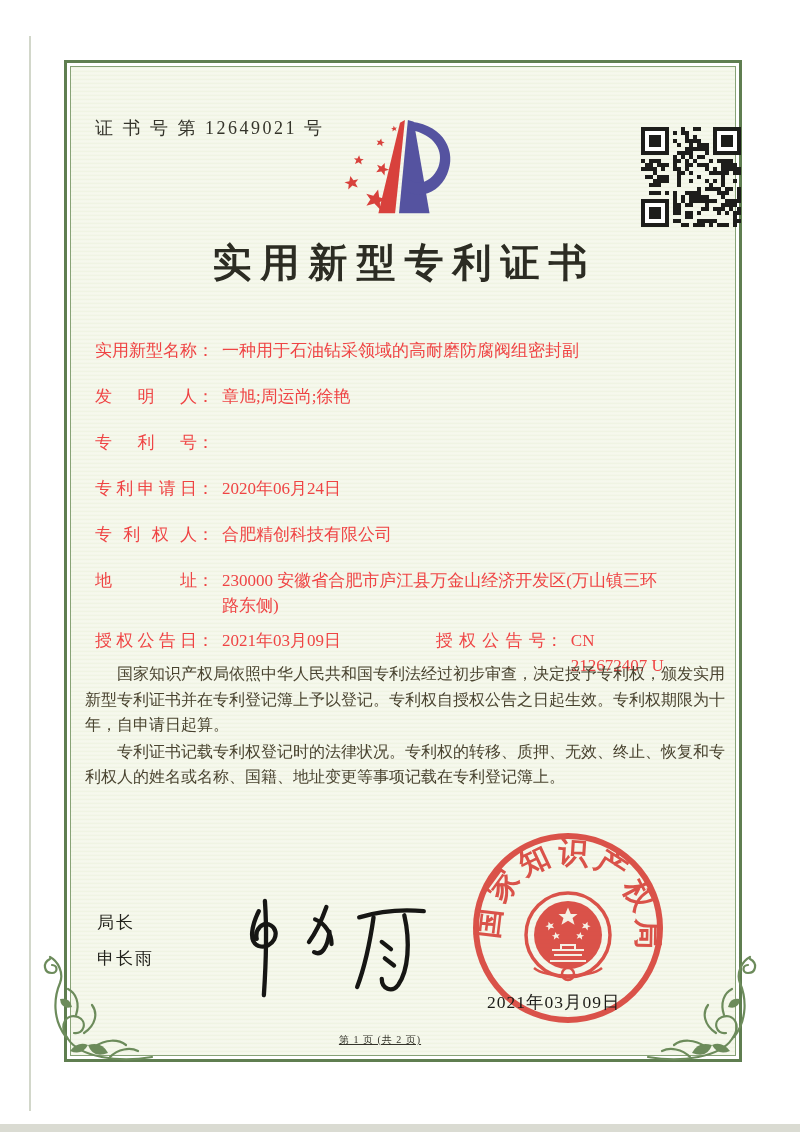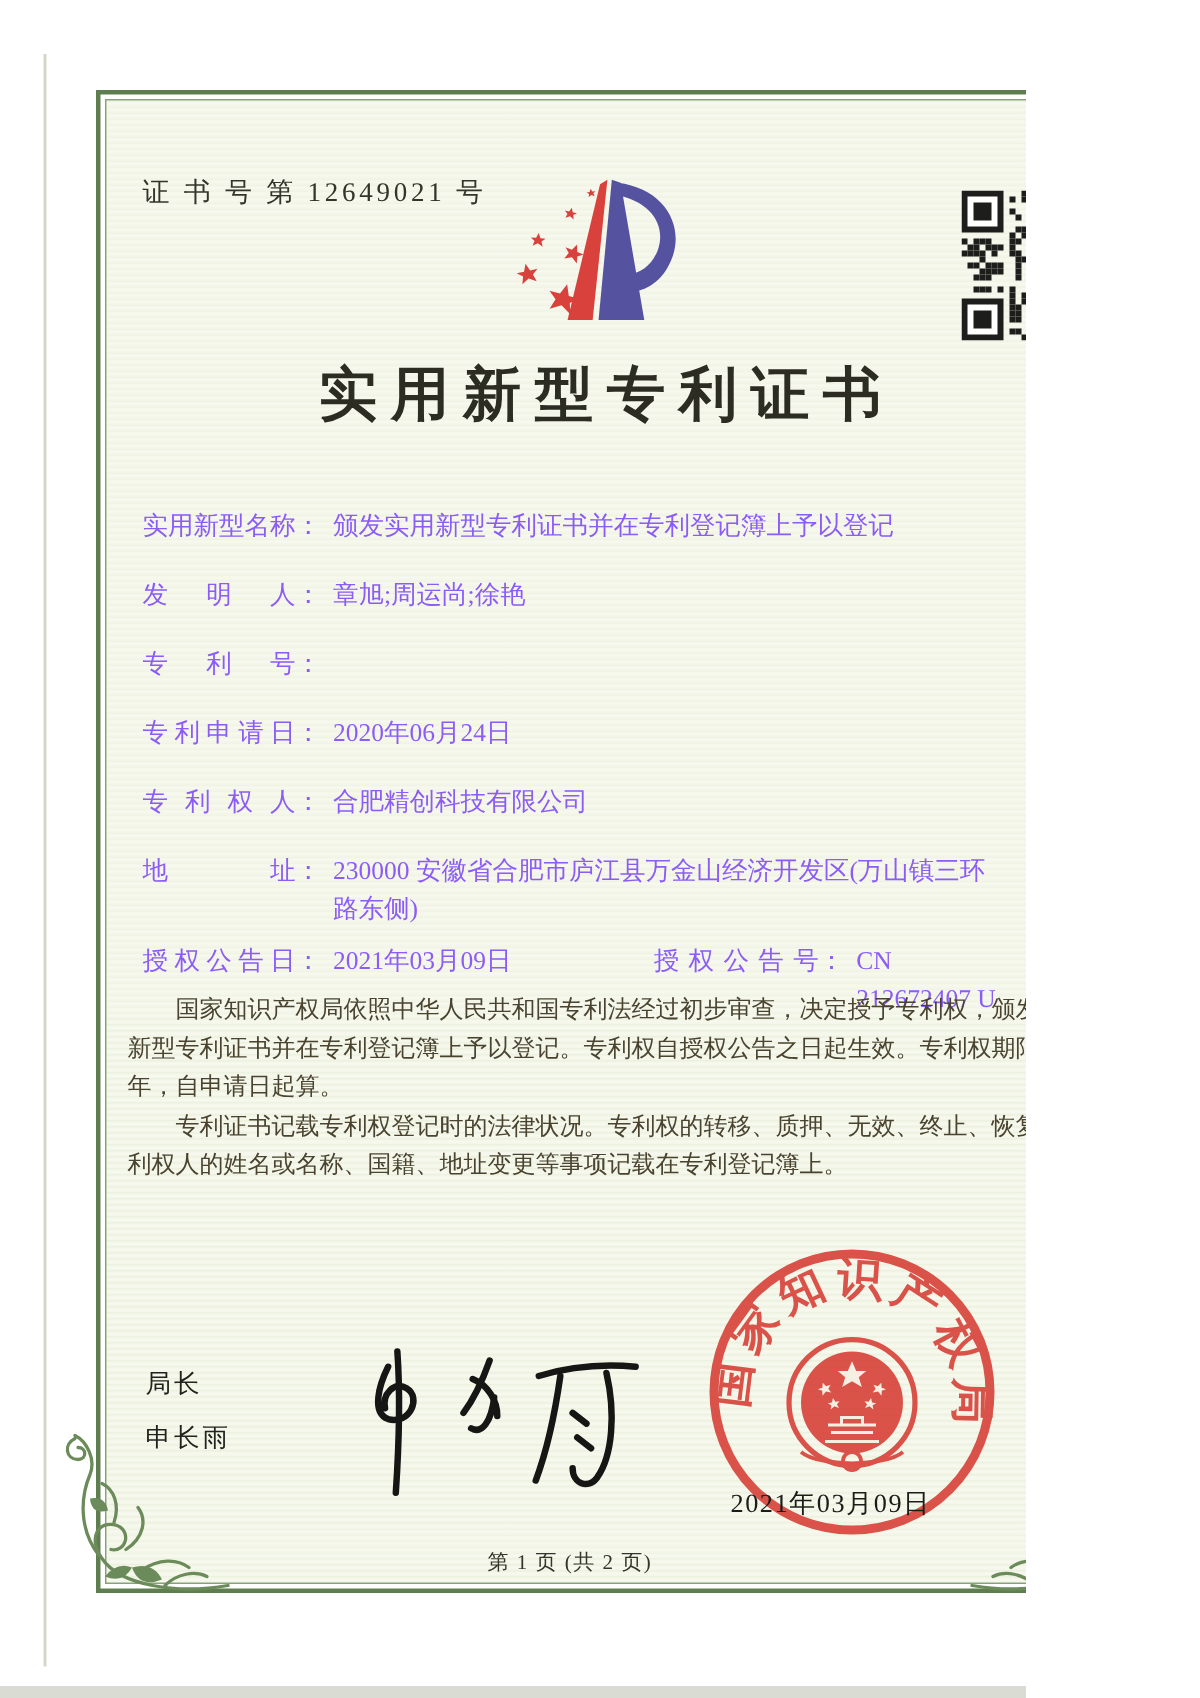--- a/index.html
+++ b/index.html
@@ -1,44 +1,44 @@
 <!DOCTYPE html>
 <html><head>
 <meta charset="utf-8">
 <style>
   html,body{margin:0;padding:0;background:#ffffff;}
-  .canvas{position:relative;width:684px;height:1132px;background:#ffffff;overflow:hidden;
+  .canvas{position:relative;width:800px;height:1132px;background:#ffffff;overflow:hidden;
           font-family:"Liberation Serif","DejaVu Serif",serif;color:#3a382d;}
   
   .scan-edge-left{position:absolute;left:29px;top:36px;width:2px;height:1075px;background:#c7cdbd;opacity:.8;}
   .scan-edge-bottom{position:absolute;left:0;top:1124px;width:800px;height:8px;background:#dadbd2;}
   
   .frame{position:absolute;left:64px;top:60px;width:678px;height:1002px;border:3px solid #5f7e50;box-sizing:border-box;}
   .frame-inner{position:absolute;inset:3px;border:1px solid #87a276;
       background:repeating-linear-gradient(0deg,#f2f5e8 0px,#f7f9ef 2px,#edf2df 4px);}
   .abs{position:absolute;}
   .cert-no{left:95px;top:116px;font-size:18px;letter-spacing:2.5px;color:#35342b;}
   .title{left:0;top:236px;width:800px;text-align:center;font-size:39px;font-weight:600;
          letter-spacing:9px;padding-left:9px;box-sizing:border-box;color:#2c2c23;}
-  .fields{left:95px;top:338px;width:575px;font-size:17px;line-height:25px;color:#8b5cf6;}
+  .fields{left:95px;top:338px;width:575px;font-size:17px;line-height:25px;color:#ef4444;}
   .frow{display:flex;align-items:flex-start;margin-bottom:21px;}
   .frow.addr{margin-bottom:10px;}
   .flabel{display:inline-block;width:102px;text-align:justify;text-align-last:justify;flex:0 0 102px;}
   .fcolon{flex:0 0 auto;}
   .fvalue{margin-left:8px;max-width:452px;}
   .gval{margin-left:8px;width:168px;}
   .glabel2{display:inline-block;width:110px;text-align:justify;text-align-last:justify;flex:0 0 110px;margin-left:76px;}
   .body-paras{left:85px;top:661px;width:642px;font-size:16px;line-height:25.5px;color:#49432f;}
   .body-paras p{margin:0 0 1px 0;text-indent:2em;}
   .officer{left:97px;top:905px;font-family:"Liberation Sans","DejaVu Sans",sans-serif;
            font-size:17px;letter-spacing:2px;color:#23231d;line-height:36px;}
   .sig{left:228px;top:886px;}
   .seal{left:468px;top:828px;}
   .seal-date{left:487px;top:990px;font-size:17.5px;letter-spacing:1px;color:#1c1c18;}
-  .page-num{left:280px;top:1033px;width:200px;text-align:center;font-size:14px;letter-spacing:1px;color:#35342b;}
+  .page-num{left:280px;top:1033px;width:200px;text-align:center;font-size:10px;letter-spacing:1px;color:#35342b;text-decoration:underline;}
   .footer-note{left:285px;top:1077px;width:200px;text-align:center;font-size:14.5px;color:#4a4434;}
   .qr{left:641px;top:127px;}
   .logo{left:342px;top:111px;}
   .flourish{left:30px;top:953px;}
   .flourish-r{left:646px;top:953px;transform:scaleX(-1);}
 </style>
 </head>
 <body>
 
 <div class="canvas">
@@ -282,21 +282,21 @@
     <rect x="4" y="76" width="20" height="20" fill="#fff"></rect>
     <rect x="8" y="80" width="12" height="12" fill="#1d1d1b"></rect>
     </svg>
 
   <div class="abs title">实用新型专利证书</div>
 
   <div class="abs fields">
     <div class="frow">
       <span class="flabel">实用新型名称</span>
         <span class="fcolon">：</span>
-      <span class="fvalue">颁发实用新型专利证书并在专利登记簿上予以登记</span>
+      <span class="fvalue">一种用于石油钻采领域的高耐磨防腐阀组密封副</span>
     </div>
     <div class="frow">
       <span class="flabel">发明人</span>
         <span class="fcolon">：</span>
       <span class="fvalue">章旭;周运尚;徐艳</span>
     </div>
     <div class="frow">
       <span class="flabel">专利号</span>
         <span class="fcolon">：</span>
     </div>

